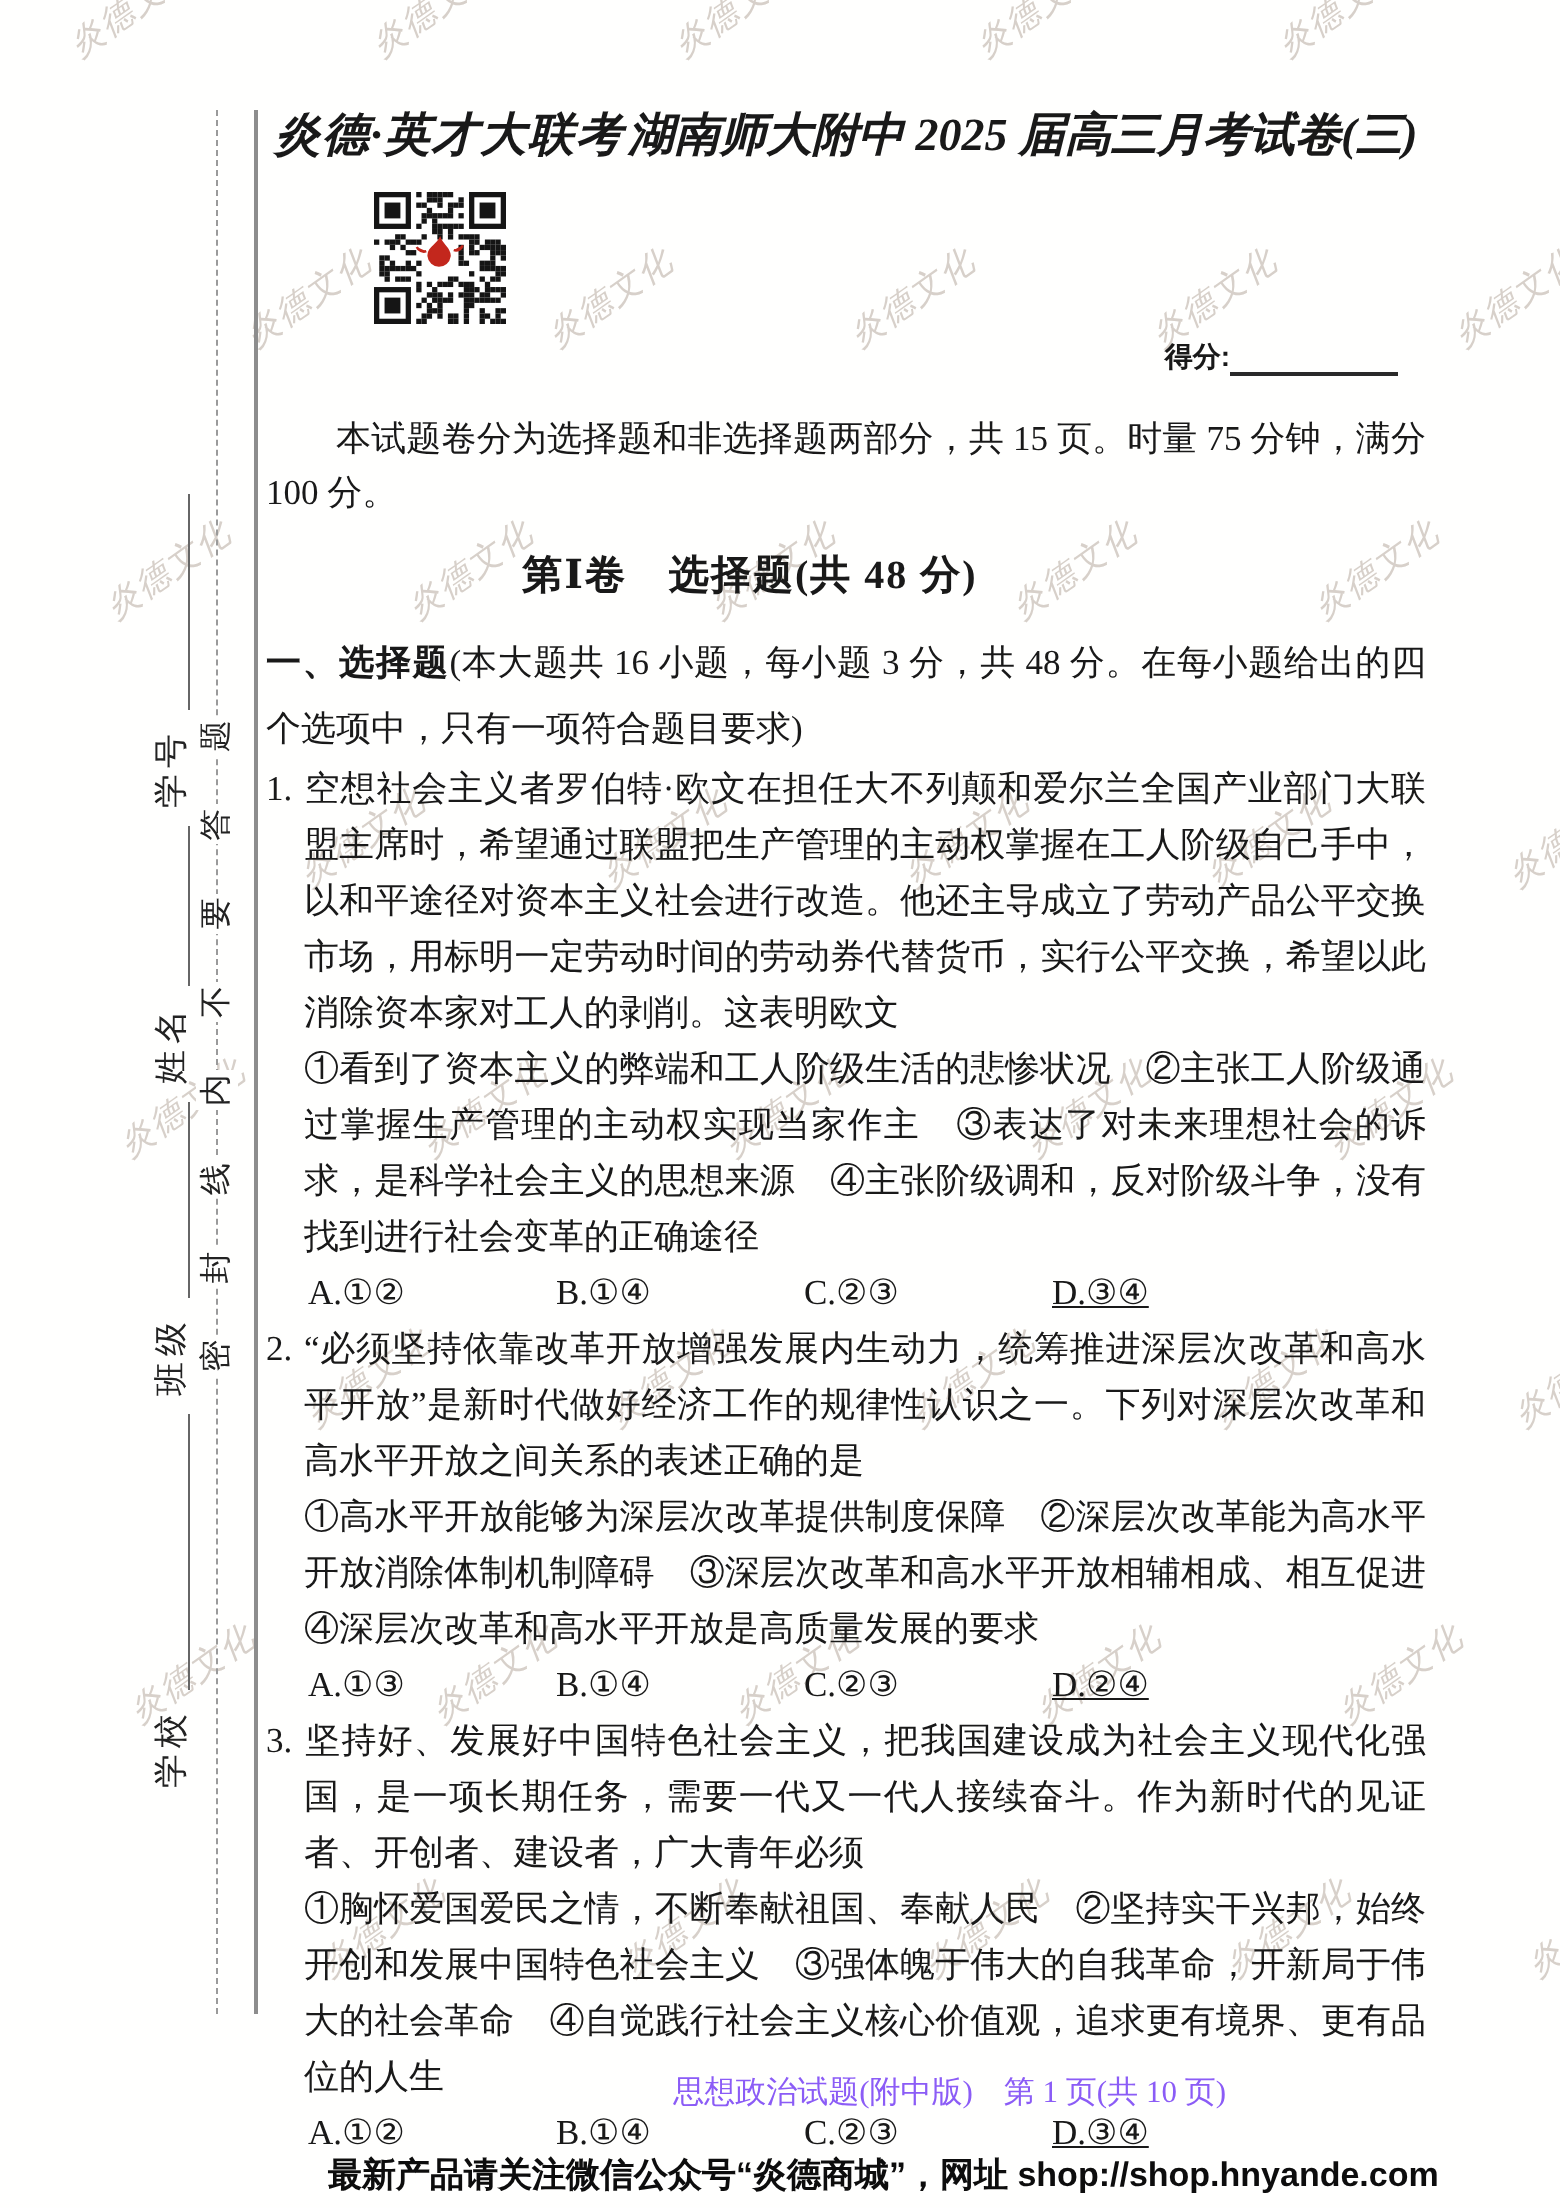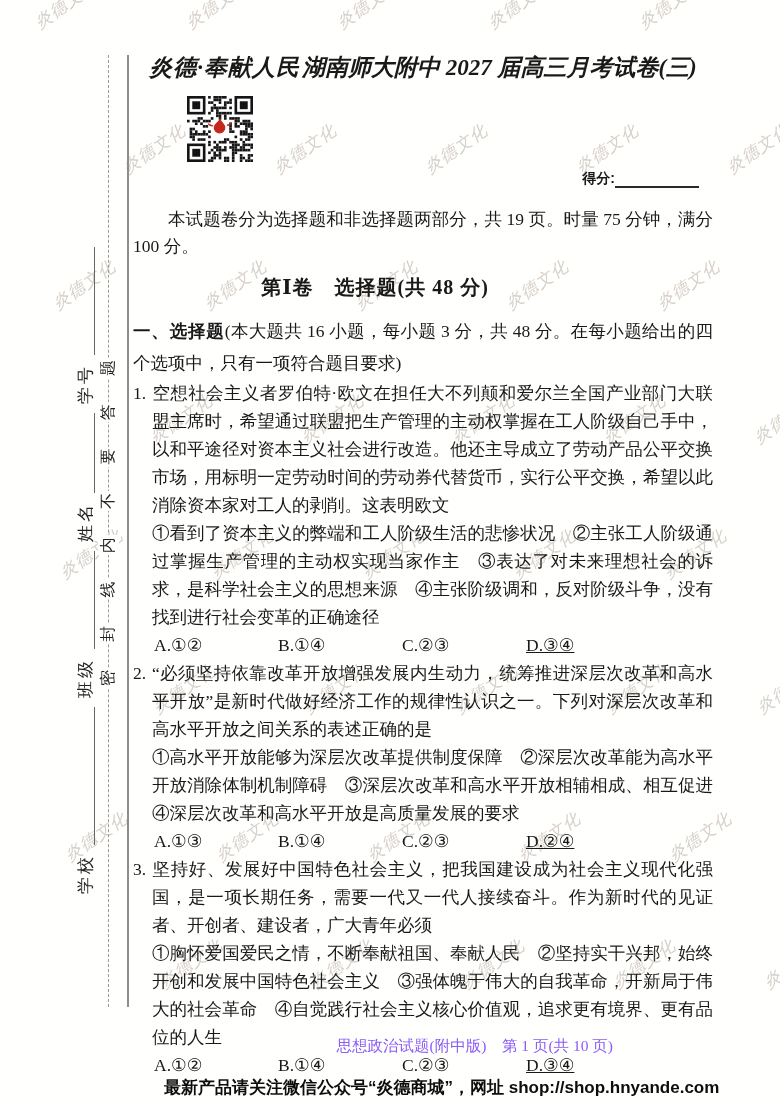--- a/index.html
+++ b/index.html
@@ -145,21 +145,21 @@
       <span>内</span>
       <span>不</span>
       <span>要</span>
       <span>答</span>
       <span>题</span>
     </div>
   </div>
 
   <div class="content">
 
-    <h1 class="title"><span class="brand">炎德·奉献人民</span><span>湖南师大附中 2027 届高三月考试卷(三)</span></h1>
+    <h1 class="title"><span class="brand">炎德·英才大联考</span><span>湖南师大附中 2025 届高三月考试卷(三)</span></h1>
 
     <div class="head-row">
       <svg class="qr" viewBox="0 0 25 25" xmlns="http://www.w3.org/2000/svg">
           <rect x="0" y="0" width="25" height="25" fill="#ffffff"></rect>
           <rect x="8" y="0" width="1" height="1" fill="#151515"></rect>
           <rect x="10" y="0" width="1" height="1" fill="#151515"></rect>
           <rect x="11" y="0" width="1" height="1" fill="#151515"></rect>
           <rect x="12" y="0" width="1" height="1" fill="#151515"></rect>
           <rect x="13" y="0" width="1" height="1" fill="#151515"></rect>
           <rect x="14" y="0" width="1" height="1" fill="#151515"></rect>
@@ -350,21 +350,21 @@
           <rect x="19" y="1" width="5" height="5" fill="#ffffff"></rect>
           <rect x="20" y="2" width="3" height="3" fill="#151515"></rect>
           <rect x="0" y="18" width="7" height="7" fill="#151515"></rect>
           <rect x="1" y="19" width="5" height="5" fill="#ffffff"></rect>
           <rect x="2" y="20" width="3" height="3" fill="#151515"></rect>
           <path d="M12.5 8.9c.45 1.25 2 1.8 1.8 3.3-.15 1.05-1 1.75-2 1.75s-1.85-.75-1.95-1.8c-.15-1.5 1.5-1.95 2.15-3.25z M9.9 11.2c-.7.3-1.5-.1-1.8-.8 M15.1 11c.75.25 1.5-.2 1.7-.9" fill="#c3271d" stroke="#c3271d" stroke-width="0.45"></path>
         </svg>
       <div class="score"><span>得分:</span><span class="score-blank"></span></div>
     </div>
 
-    <p class="intro">本试题卷分为选择题和非选择题两部分，共 19 页。时量 75 分钟，满分 100 分。</p>
+    <p class="intro">本试题卷分为选择题和非选择题两部分，共 15 页。时量 75 分钟，满分 100 分。</p>
 
     <h2 class="section">第Ⅰ卷　选择题(共 48 分)</h2>
 
     <p class="part-head"><b>一、选择题</b><span>(本大题共 16 小题，每小题 3 分，共 48 分。在每小题给出的四个选项中，只有一项符合题目要求)</span></p>
 
     <div class="q">
       <p class="qt"><span class="qn">1.</span><span>空想社会主义者罗伯特·欧文在担任大不列颠和爱尔兰全国产业部门大联盟主席时，希望通过联盟把生产管理的主动权掌握在工人阶级自己手中，以和平途径对资本主义社会进行改造。他还主导成立了劳动产品公平交换市场，用标明一定劳动时间的劳动券代替货币，实行公平交换，希望以此消除资本家对工人的剥削。这表明欧文</span></p>
       <p class="qc">①看到了资本主义的弊端和工人阶级生活的悲惨状况　②主张工人阶级通过掌握生产管理的主动权实现当家作主　③表达了对未来理想社会的诉求，是科学社会主义的思想来源　④主张阶级调和，反对阶级斗争，没有找到进行社会变革的正确途径</p>
       <div class="opts">
         <span>A.①②</span>

